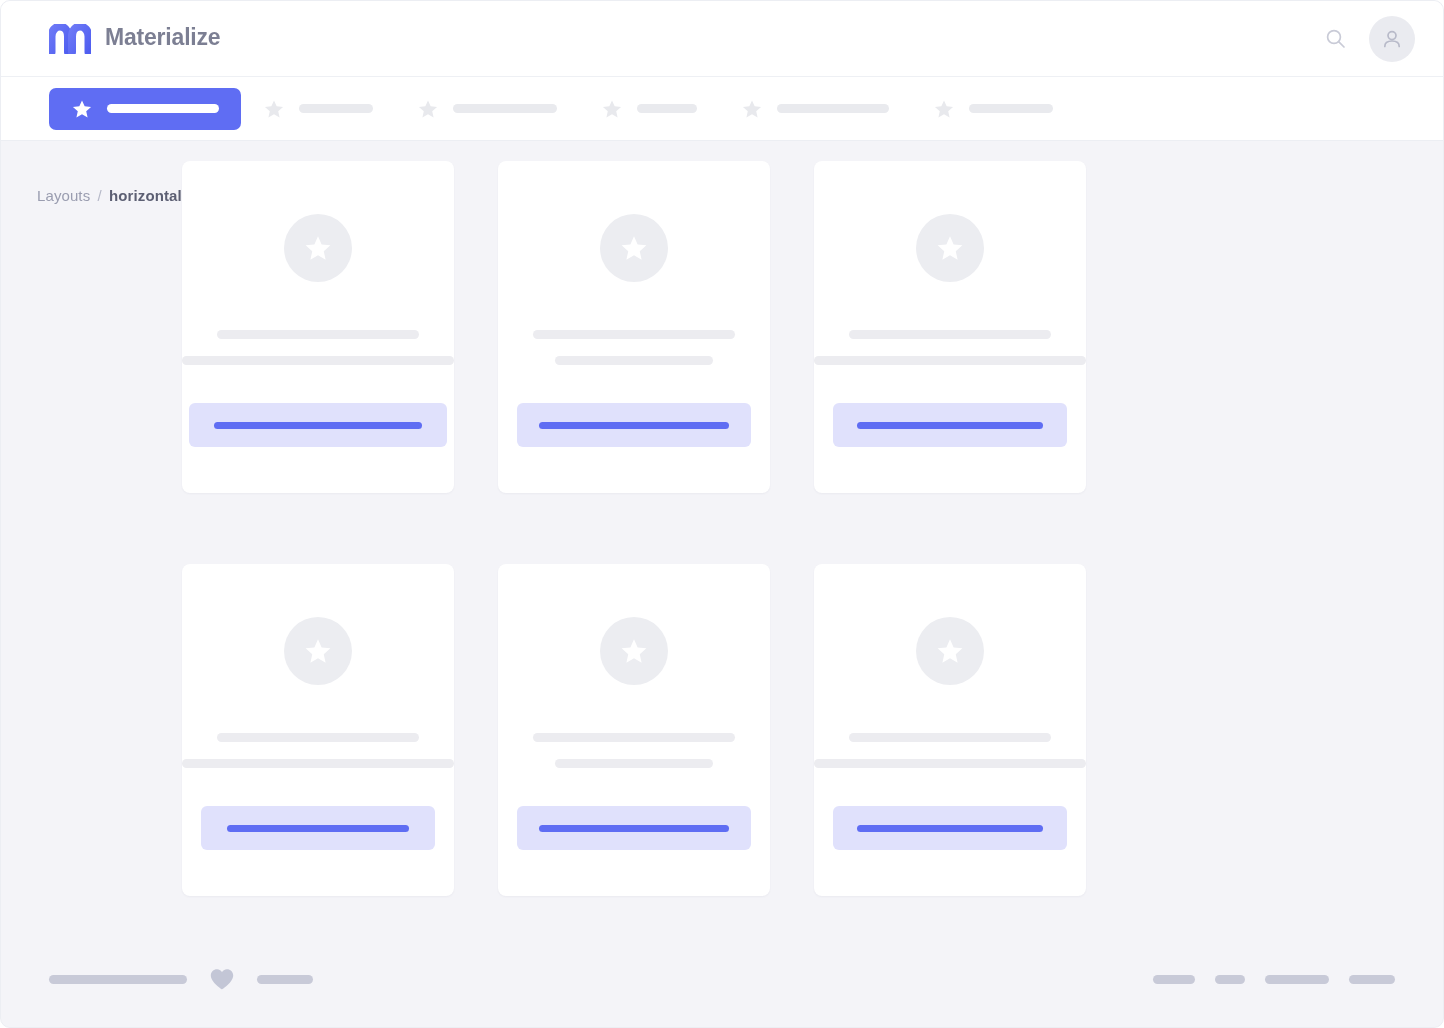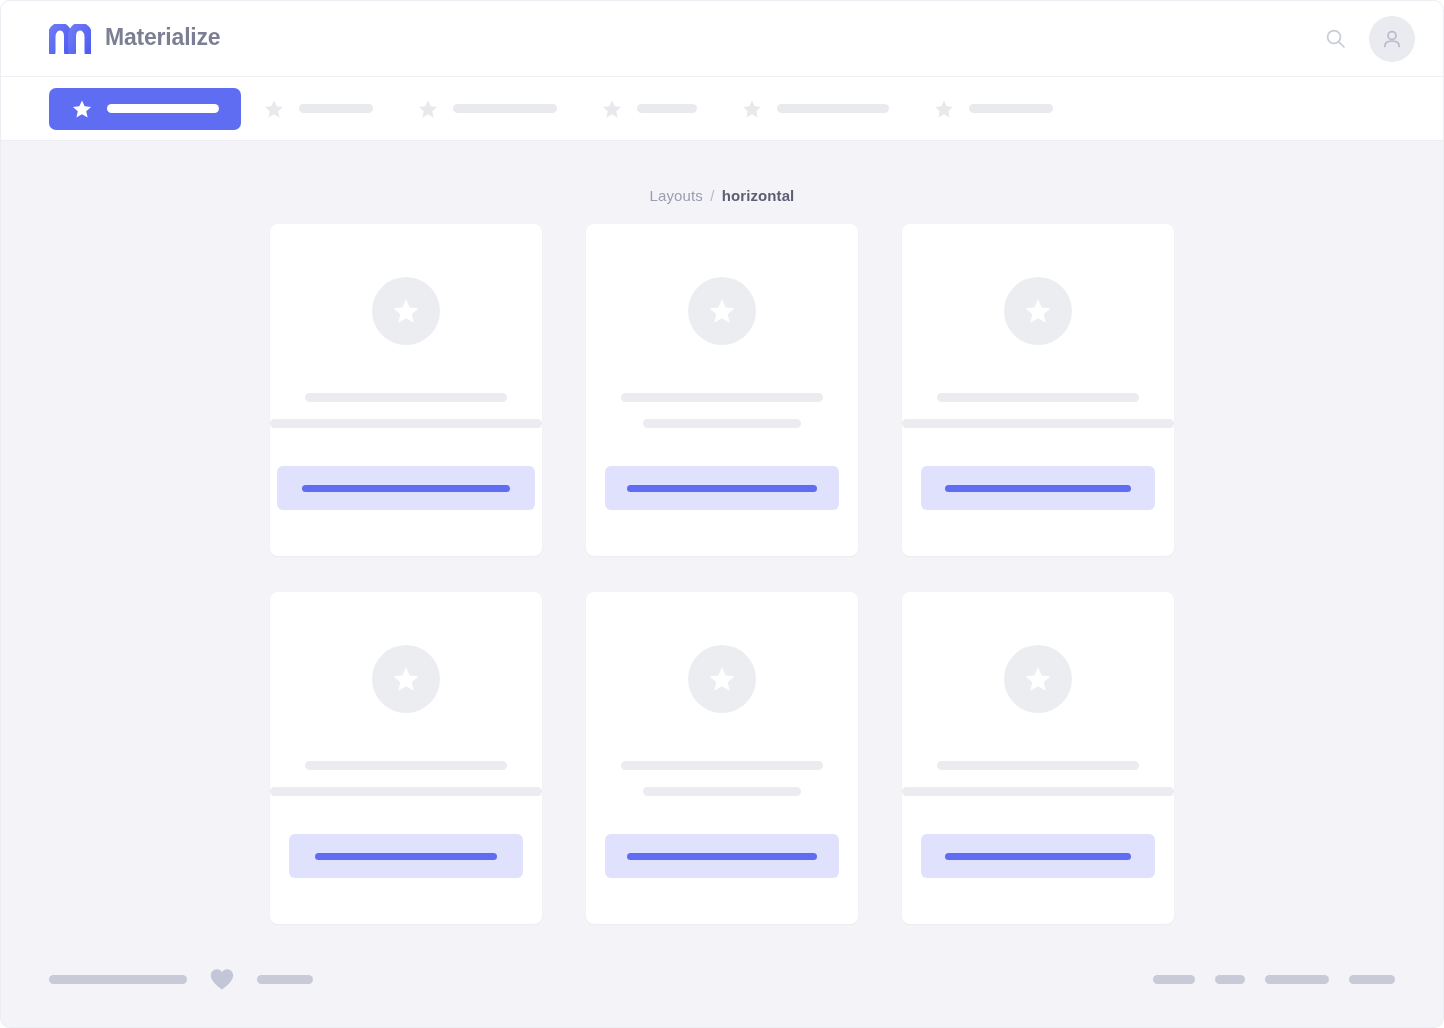--- a/index.html
+++ b/index.html
@@ -92,25 +92,24 @@
   .tab-ph {
     height: 9px;
     border-radius: 5px;
     background: #e9eaee;
   }
   .tab.active .tab-ph { background: #ffffff; }
 
   
   .content {
     flex: 1 1 auto;
-    padding: 0 48px;
-    display: flex;
-    flex-direction: column;
+    padding: 0 36px;
+    display: flex;
+    flex-direction: row;
     min-height: 0;
-    align-items: center;
   }
   .breadcrumb {
     margin-top: 46px;
     font-size: 15px;
     color: #9a9db0;
     letter-spacing: 0.1px;
   }
   .breadcrumb .crumb-sep { color: #b6b9c8; margin: 0 3px; }
   .breadcrumb .crumb-current { color: #5c5f73; font-weight: bold; }
 

